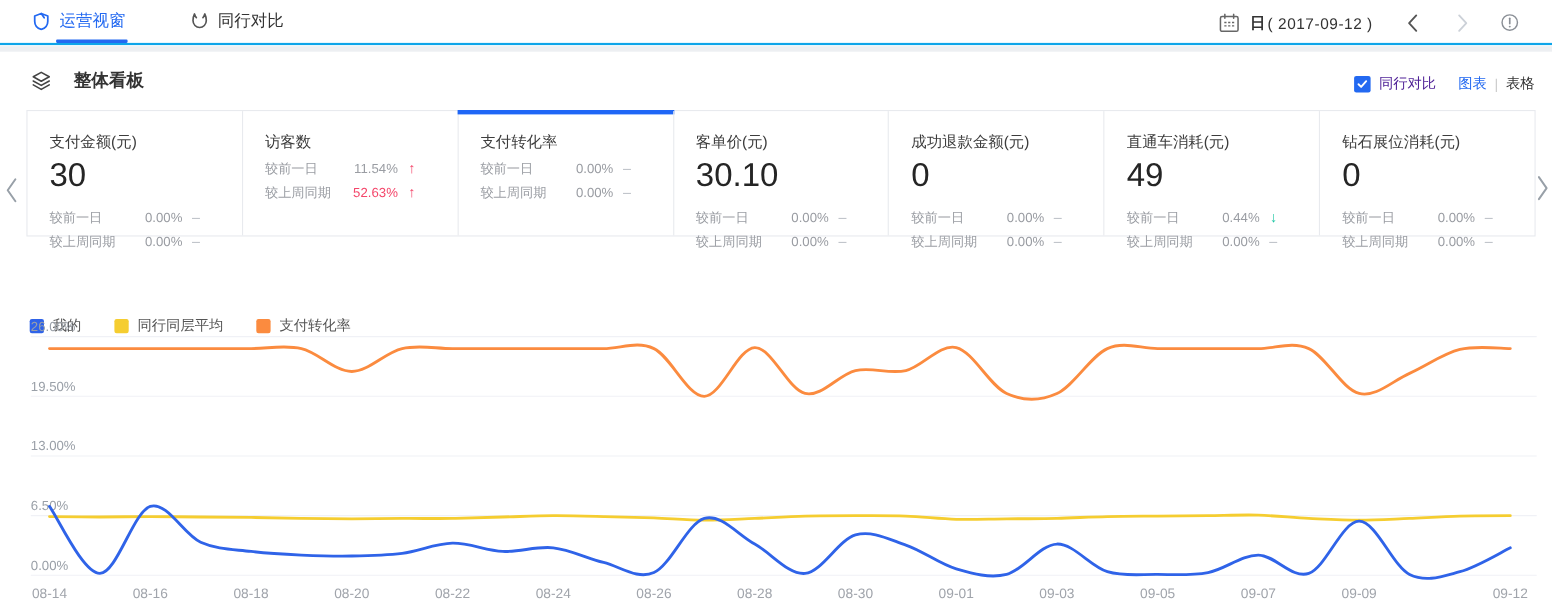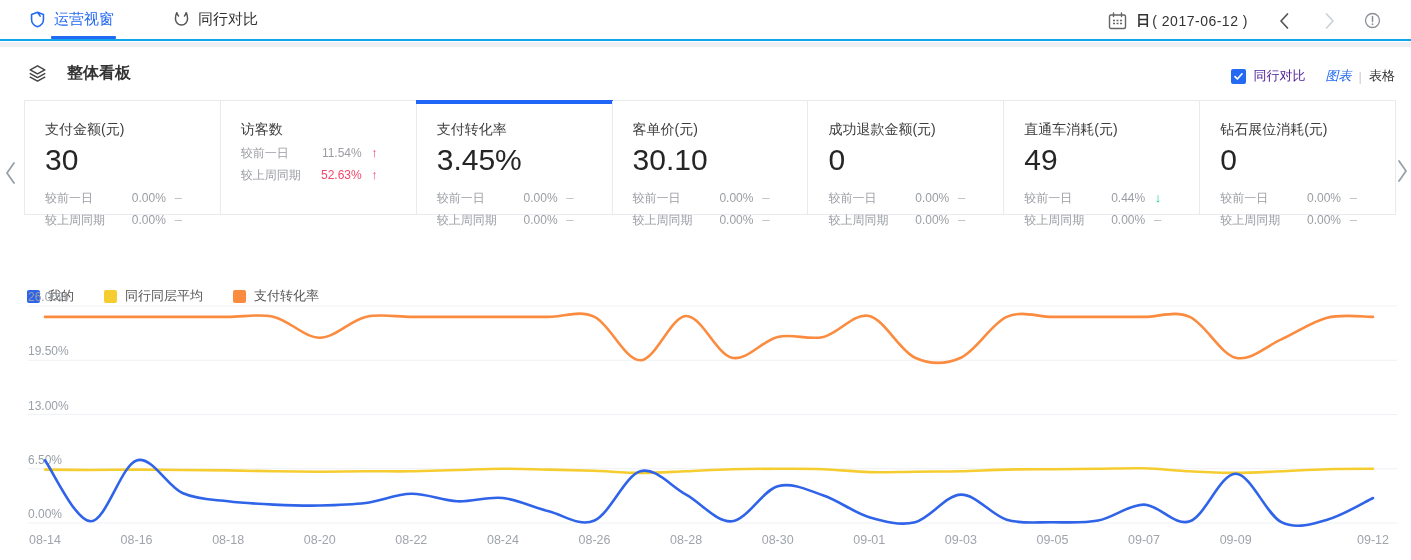--- a/index.html
+++ b/index.html
@@ -25,21 +25,21 @@
   .nav-chev.disabled { cursor:default; }
   .info-btn { margin-left:28px; cursor:pointer; display:flex; }
 
   
   .board-header { position:absolute; top:63px; left:28px; display:flex; align-items:center; gap:20px; }
   .board-title { font-size:16px; font-weight:bold; color:#333; }
   .board-controls { position:absolute; top:67px; right:16px; display:flex; align-items:center; }
   .checkbox { width:15px; height:15px; background:#2369f1; border-radius:2px;
     display:inline-flex; align-items:center; justify-content:center; cursor:pointer; }
   .compare-label { font-size:13px; color:#4c1d95; margin-left:8px; }
-  .view-chart { font-size:13px; color:#2369f1; margin-left:20px; cursor:pointer;font-style:italic; }
+  .view-chart { font-size:13px; color:#2369f1; margin-left:20px; cursor:pointer; }
   .view-divider { font-size:13px; color:#ccc; margin:0 7px; }
   .view-table { font-size:13px; color:#333; cursor:pointer; }
 
   
   .cards { position:absolute; top:100px; left:24px; width:1372px; height:115px;
     display:flex; border:1px solid #e8eaee; background:#fff; }
   .card { flex:1 1 0; position:relative; padding:20px 20px 0 20px; cursor:pointer; }
   .card + .card { border-left:1px solid #e8eaee; }
   .card.selected::before { content:''; position:absolute; top:-1px; left:-1px; right:-1px;
     height:4px; background:#1f66f6; }
@@ -92,21 +92,21 @@
 
   <div class="topbar-right">
     <span style="display:flex;cursor:pointer;">
       <svg width="19" height="18" viewBox="0 0 19 18" fill="none">
         <rect x="1.5" y="3" width="16" height="13.5" rx="1.5" stroke="#666" stroke-width="1.4"></rect>
         <path d="M5.5 1 V4.5 M13.5 1 V4.5" stroke="#666" stroke-width="1.4" stroke-linecap="round"></path>
         <path d="M5 8.5 H7 M8.5 8.5 H10.5 M12 8.5 H14 M5 11.5 H7 M8.5 11.5 H10.5 M12 11.5 H14" stroke="#666" stroke-width="1.3"></path>
       </svg>
     </span>
     <span class="date-mode">日</span>
-    <span class="date-range">( 2017-06-12 )</span>
+    <span class="date-range">( 2017-09-12 )</span>
     <span class="nav-chev">
       <svg width="12" height="18" viewBox="0 0 12 18">
           <path d="M9.5 2 L3 9 L9.5 16" stroke="#555" stroke-width="1.7" fill="none" stroke-linecap="round" stroke-linejoin="round"></path>
         </svg>
     </span>
     <span class="nav-chev disabled" style="margin-left:34px;">
       <svg width="12" height="18" viewBox="0 0 12 18">
           <path d="M2.5 2 L9 9 L2.5 16" stroke="#ccd1d8" stroke-width="1.7" fill="none" stroke-linecap="round" stroke-linejoin="round"></path>
         </svg>
     </span>
@@ -171,21 +171,20 @@
       </div>
       <div class="trend-row">
         <span class="trend-label">较上周同期</span>
         <span class="trend-spacer"></span>
         <span class="trend-value hl">52.63%</span>
         <span class="trend-mark up">↑</span>
       </div>
     </div>
     <div class="card selected">
       <div class="card-title">支付转化率</div>
-      <div class="card-value">3.45%</div>
       <div class="trend-row">
         <span class="trend-label">较前一日</span>
         <span class="trend-spacer"></span>
         <span class="trend-value">0.00%</span>
         <span class="trend-mark dash">–</span>
       </div>
       <div class="trend-row">
         <span class="trend-label">较上周同期</span>
         <span class="trend-spacer"></span>
         <span class="trend-value">0.00%</span>

